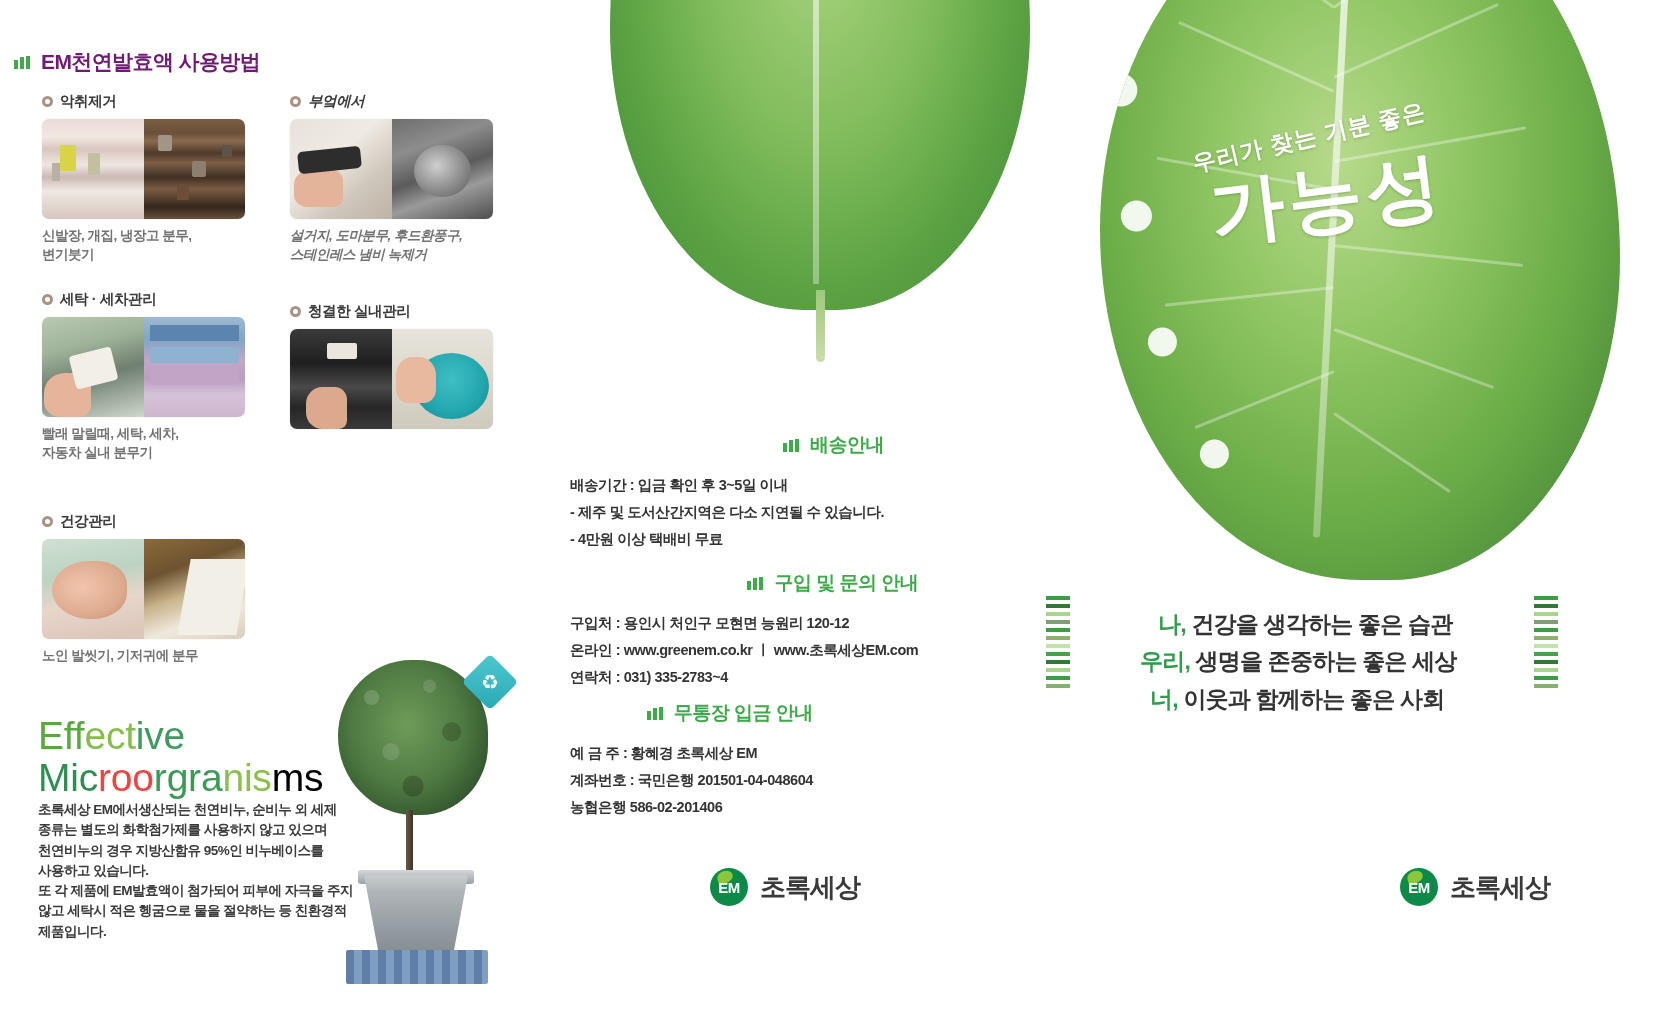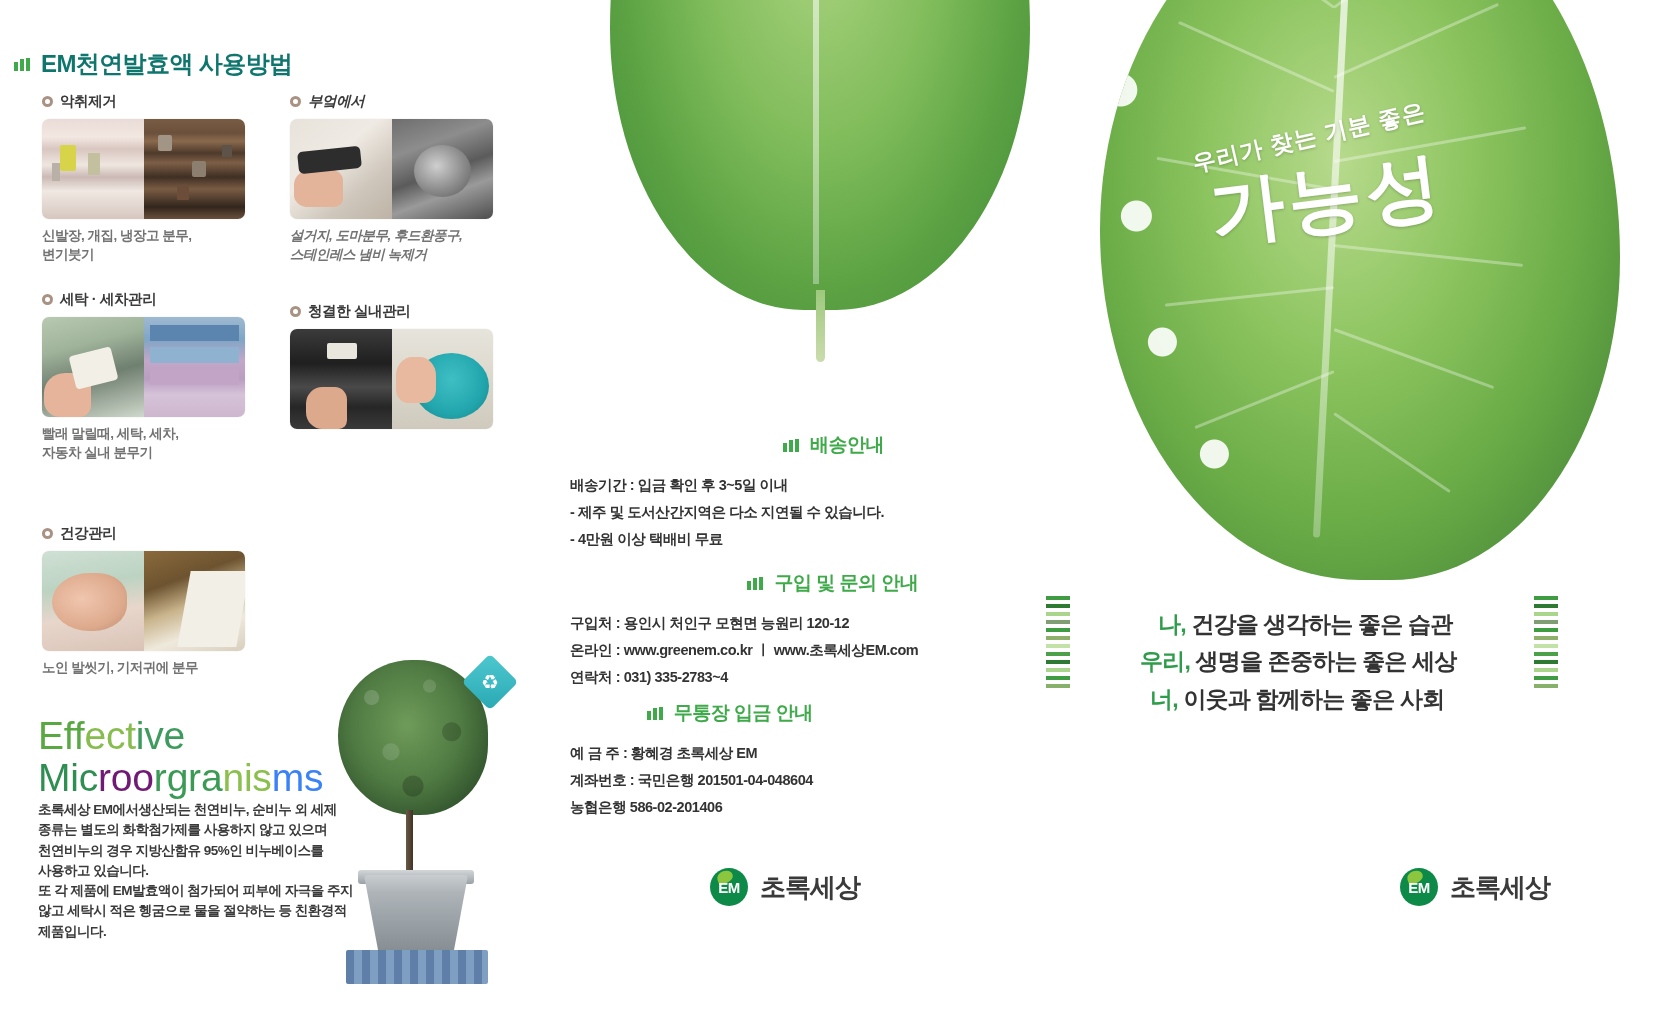--- a/index.html
+++ b/index.html
@@ -14,21 +14,21 @@
   
   .left-panel { position: absolute; left: 0; top: 0; width: 520px; height: 1024px; }
 
   .section-head { display: flex; align-items: center; gap: 11px; }
   .bars { display: flex; align-items: flex-end; gap: 2px; height: 13px; }
   .bars i { display: block; width: 4px; background: #3faa4a; }
   .bars i:nth-child(1) { height: 9px; }
   .bars i:nth-child(2) { height: 12px; }
   .bars i:nth-child(3) { height: 13px; }
   .section-head .title {
-    font-size: 24px; font-weight: bold; color: #0f766e; letter-spacing: -0.6px;
+    font-size: 21px; font-weight: bold; color: #701a75; letter-spacing: -0.6px;
   }
 
   .usage-head { position: absolute; left: 14px; top: 48px; }
 
   .cards { position: absolute; left: 42px; top: 92px; width: 470px; }
   .card { position: absolute; width: 205px; }
   .card .sub {
     display: flex; align-items: center; gap: 7px;
     font-size: 14.5px; font-weight: bold; color: #3a3a3a; letter-spacing: -0.4px;
     margin-bottom: 8px;
@@ -105,24 +105,24 @@
 
   
   .em-title {
     position: absolute; left: 38px; top: 715px;
     font-size: 39px; line-height: 1.08; letter-spacing: -0.2px; font-weight: normal;
   }
   .em-title .l1 span:nth-child(1) { color: #5aa843; }
   .em-title .l1 span:nth-child(2) { color: #87bd4e; }
   .em-title .l1 span:nth-child(3) { color: #3e9b5e; }
   .em-title .l2 span:nth-child(1) { color: #2f8f52; }
-  .em-title .l2 span:nth-child(2) { color: #701a75; }
+  .em-title .l2 span:nth-child(2) { color: #ef4444; }
   .em-title .l2 span:nth-child(3) { color: #3b9a55; }
   .em-title .l2 span:nth-child(4) { color: #8cc04e; }
-  .em-title .l2 span:nth-child(5) { color: #3b82f6; }
+  .em-title .l2 span:nth-child(5) { color: #000000; }
 
   .em-body {
     position: absolute; left: 38px; top: 800px; width: 330px;
     font-size: 13.5px; font-weight: bold; color: #3a3a3a;
     line-height: 1.5; letter-spacing: -0.5px; white-space: pre-line;
   }
 
   
   .plant { position: absolute; left: 320px; top: 660px; width: 220px; height: 300px; }
   .plant .foliage {
@@ -340,21 +340,21 @@
         <div class="photo">
           <div class="half">
               <div class="pf ac-l"></div>
             </div>
           <div class="half">
               <div class="pf basin-r"></div>
             </div>
         </div>
       </div>
 
-      <div class="card" style="left:0;top:420px;margin-top:12px;">
+      <div class="card" style="left:0;top:420px;">
         <div class="sub">
           <span class="dot"></span>
           <span>건강관리</span>
         </div>
         <div class="photo">
           <div class="half">
               <div class="pf feet-l"></div>
             </div>
           <div class="half">
               <div class="pf diaper-r"></div>

